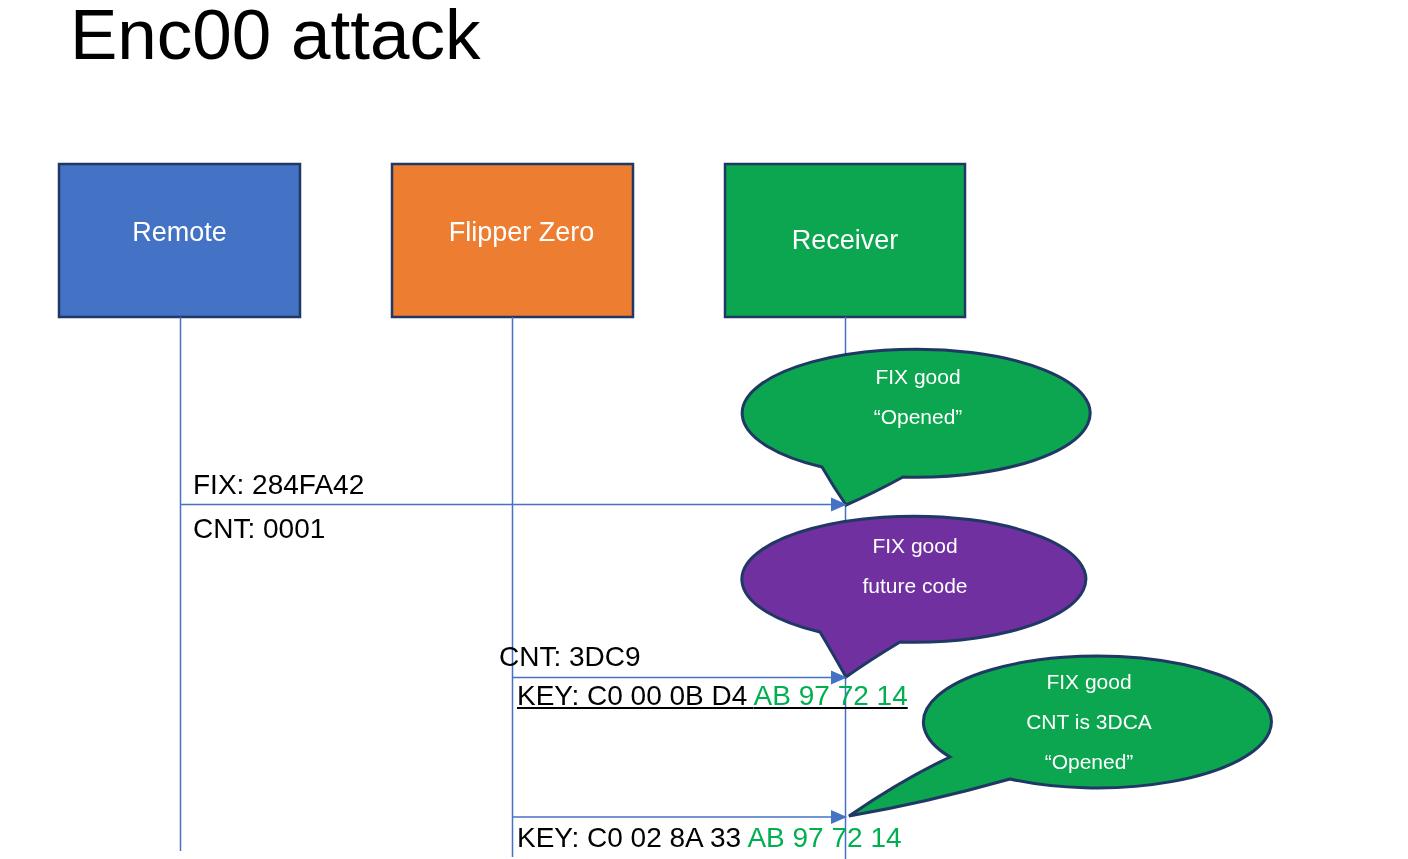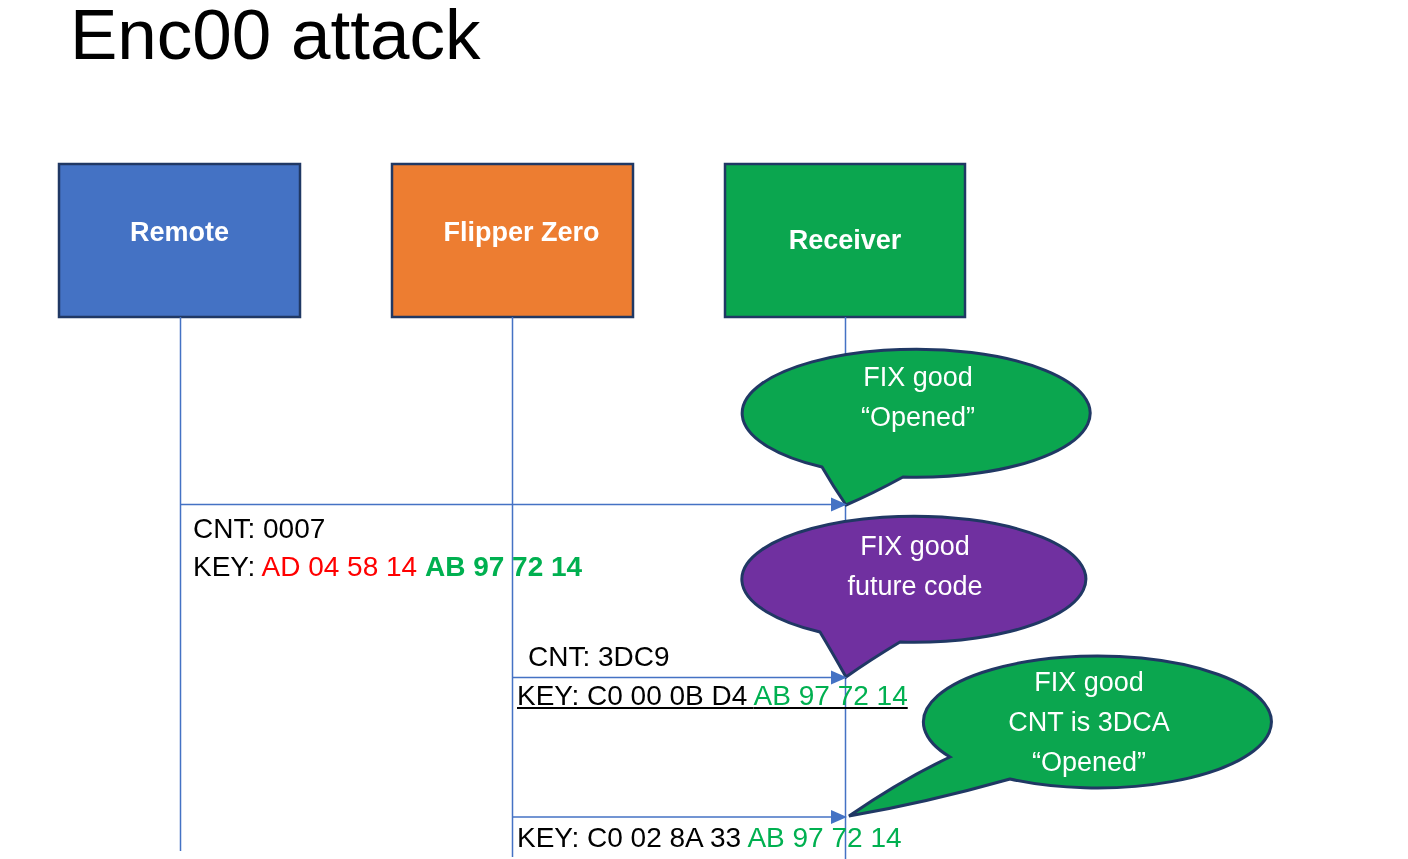--- a/index.html
+++ b/index.html
@@ -9,32 +9,32 @@
   }
   .slide-title{
     position:absolute;left:70px;top:-6px;margin:0;
     font-size:71px;font-weight:300;color:#000000;letter-spacing:0;
     line-height:1.15;white-space:nowrap;
   }
   .diagram-svg{position:absolute;left:0;top:0;width:1408px;height:859px;}
   .actor-label{
     position:absolute;top:164px;width:241px;height:136px;
     display:flex;align-items:center;justify-content:center;
-    color:#ffffff;font-size:27px;font-weight:700;pointer-events:none;
+    color:#ffffff;font-size:27px;font-weight:400;pointer-events:none;
   }
   .msg-label{
     position:absolute;font-size:28px;line-height:34px;color:#000000;
     white-space:nowrap;
   }
   .key-red{color:#FF0000;}
   .key-green{color:#00B050;}
   .bold{font-weight:700;}
   .bubble-text{
     position:absolute;width:348px;text-align:center;color:#ffffff;
-    font-size:27px;line-height:40px;pointer-events:none;
+    font-size:21px;line-height:40px;pointer-events:none;
   }
   .bubble-text span{display:block;}
 </style>
 </head>
 <body>
 
 <div class="slide">
 
   <h1 class="slide-title">Enc00 attack</h1>
 
@@ -59,26 +59,24 @@
     <polygon points="847,677.5 831,670.5 831,684.5" fill="#4472C4"></polygon>
 
     <line x1="513" y1="817" x2="834" y2="817" stroke-width="1.5" stroke="#4472C4"></line>
     <polygon points="847,817 831,810 831,824" fill="#4472C4"></polygon>
   </svg>
 
   <div class="actor-label" style="left:59px;">Remote</div>
   <div class="actor-label" style="left:392px;margin-left:9px;">Flipper Zero</div>
   <div class="actor-label" style="left:725px;width:240px;margin-top:8px;">Receiver</div>
 
-  <div class="msg-label" style="left:193px;top:512px;">CNT: 0007</div>
-  <div class="msg-label" style="left:193px;top:550px;">
-    <span>KEY: </span><span class="key-red">AD 04 58 14 </span><span class="key-green bold">AB 97 72 14</span>
-  </div>
+  <div class="msg-label" style="left:193px;top:468px;">FIX: 284FA42</div>
+  <div class="msg-label" style="left:193px;top:512px;">CNT: 0001</div>
 
-  <div class="msg-label" style="left:528px;top:640px;">CNT: 3DC9</div>
+  <div class="msg-label" style="left:499px;top:640px;">CNT: 3DC9</div>
   <div class="msg-label" style="left:517px;top:679px;text-decoration:underline;">
     <span>KEY: C0 00 0B D4 </span><span class="key-green">AB 97 72 14</span>
   </div>
 
   <div class="msg-label" style="left:517px;top:821px;">
     <span>KEY: C0 02 8A 33 </span><span class="key-green">AB 97 72 14</span>
   </div>
 
   <div class="bubble-text" style="left:744px;top:357px;">
     <span>FIX good</span>

